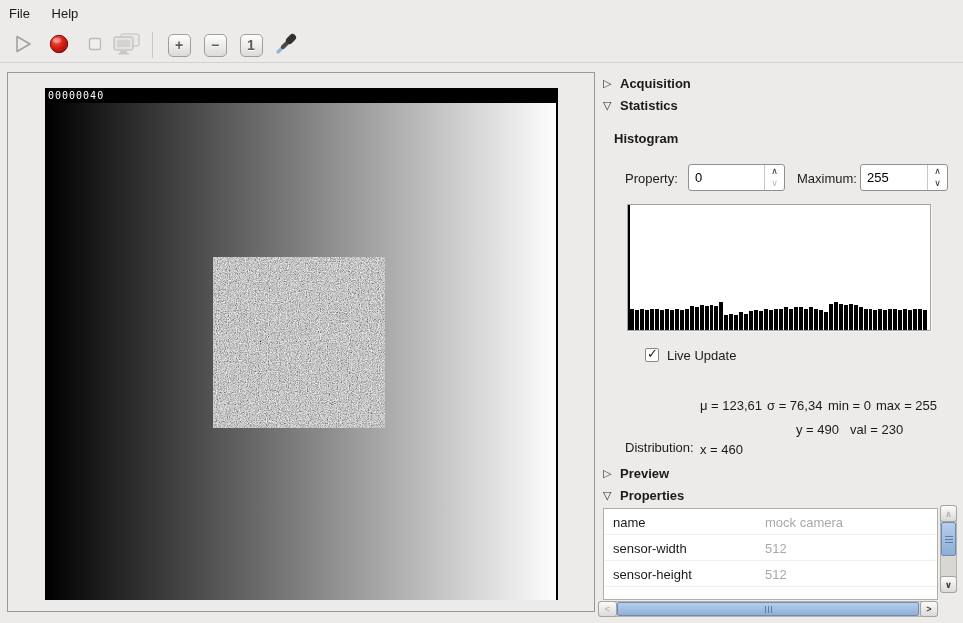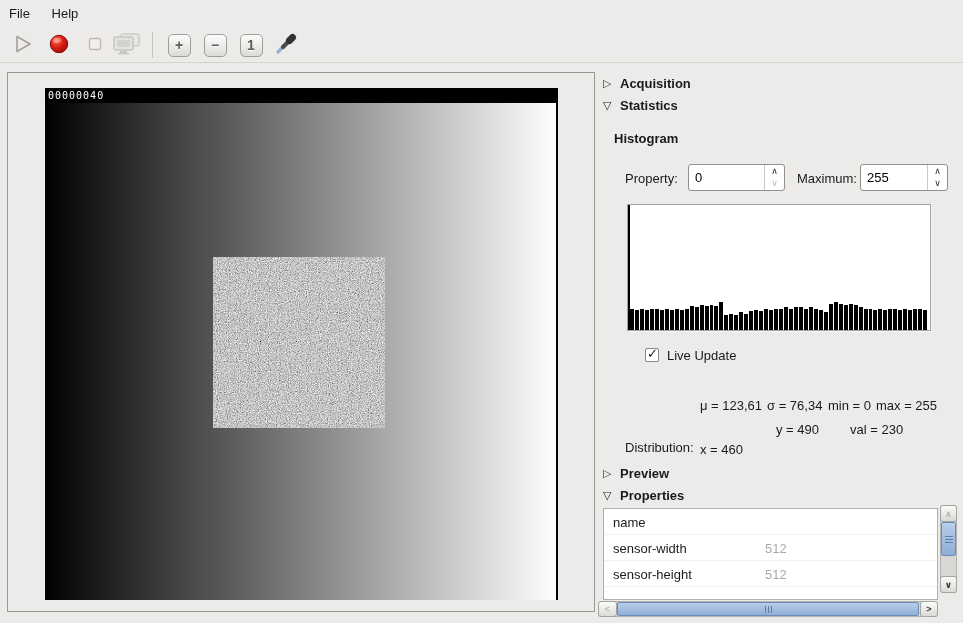--- a/index.html
+++ b/index.html
@@ -298,36 +298,37 @@
   <span class="check">✓</span>
 </div>
 <span class="chk-label">Live Update</span>
 
 <span class="dist" style="left:625px; top:398px;margin-top:42px;">Distribution:</span>
 <span class="dist" style="left:700px; top:398px;">μ = 123,61</span>
 <span class="dist" style="left:767px; top:398px;">σ = 76,34</span>
 <span class="dist" style="left:828px; top:398px;">min = 0</span>
 <span class="dist" style="left:876px; top:398px;">max = 255</span>
 <span class="dist" style="left:700px; top:422px;margin-top:20px;">x = 460</span>
-<span class="dist" style="left:776px; top:422px;">y = 490</span>
+<span class="dist" style="left:796px; top:422px;">y = 490</span>
 <span class="dist" style="left:850px; top:422px;">val = 230</span>
 
 <div class="expander-row" style="top:466px;">
   <span class="tri">▷</span>
   <span class="expander-label">Preview</span>
 </div>
 <div class="expander-row" style="top:488px;">
   <span class="tri">▽</span>
   <span class="expander-label">Properties</span>
 </div>
 
 <div class="abs prop-table">
   <div>
       <div class="prow">
         <div class="pc1">name</div>
+        <div class="pc2">mock camera</div>
       </div>
       <div class="prow">
         <div class="pc1">sensor-width</div>
         <div class="pc2">512</div>
       </div>
       <div class="prow">
         <div class="pc1">sensor-height</div>
         <div class="pc2">512</div>
       </div>
     </div>

